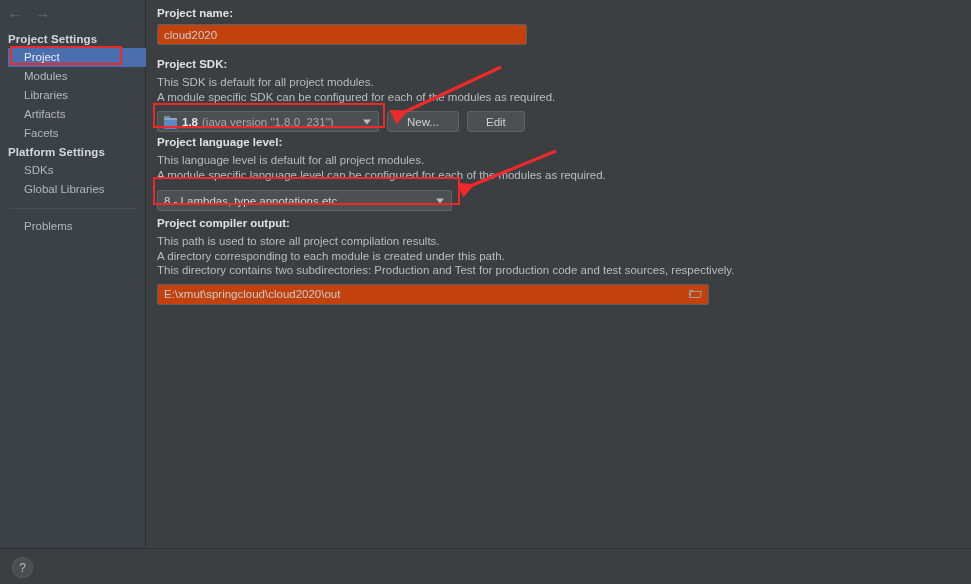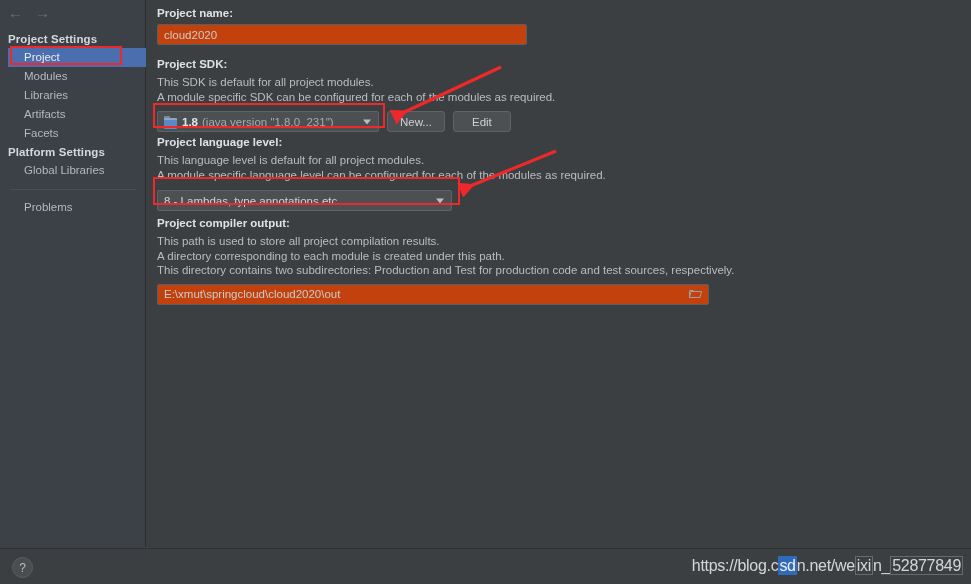--- a/index.html
+++ b/index.html
@@ -159,21 +159,21 @@
   }
 
   .btn {
     height: 21px;
     background: #4c5052;
     border: 1px solid #5e6365;
     border-radius: 3px;
     color: #cdd1d3;
     font-size: 11.5px;
     font-family: "Liberation Sans", sans-serif;
-    padding: 0 12px;
+    padding: 0 19px;
     cursor: default;
   }
 
   .row { display: flex; align-items: center; gap: 8px; }
 
   
   .sec-name   { position: absolute; left: 157px; top: 6px;  }
   .sec-sdk    { position: absolute; left: 157px; top: 57px; }
   .sec-lang   { position: absolute; left: 157px; top: 135px;}
   .sec-out    { position: absolute; left: 157px; top: 216px;}
@@ -248,20 +248,21 @@
       <div class="side-header">Project Settings</div>
 
       <div class="side-item selected">Project</div>
       <div class="side-item">Modules</div>
       <div class="side-item">Libraries</div>
       <div class="side-item">Artifacts</div>
       <div class="side-item">Facets</div>
 
       <div class="side-header">Platform Settings</div>
 
+      <div class="side-item">SDKs</div>
       <div class="side-item">Global Libraries</div>
 
       <div class="side-divider"></div>
 
       <div class="side-item">Problems</div>
     </div>
   </div>
 
   <div class="sec-name">
     <div class="label-bold">Project name:</div>
@@ -322,17 +323,14 @@
       </marker>
     </defs>
     <line x1="501" y1="67" x2="396" y2="116" stroke="#ef2929" stroke-width="3.2" marker-end="url(#ah)"></line>
     <line x1="556" y1="151" x2="463" y2="189" stroke="#ef2929" stroke-width="3.2" marker-end="url(#ah)"></line>
   </svg>
 
   <div class="footer">
     <div class="help-btn">?</div>
   </div>
 
-  <div class="watermark">
-    <span>https://blog.c</span><span class="hl">sd</span><span>n.net/we</span><span class="box">ixi</span><span>n_</span><span class="box">52877849</span>
-  </div>
 
 </div>
 
 </body></html>

